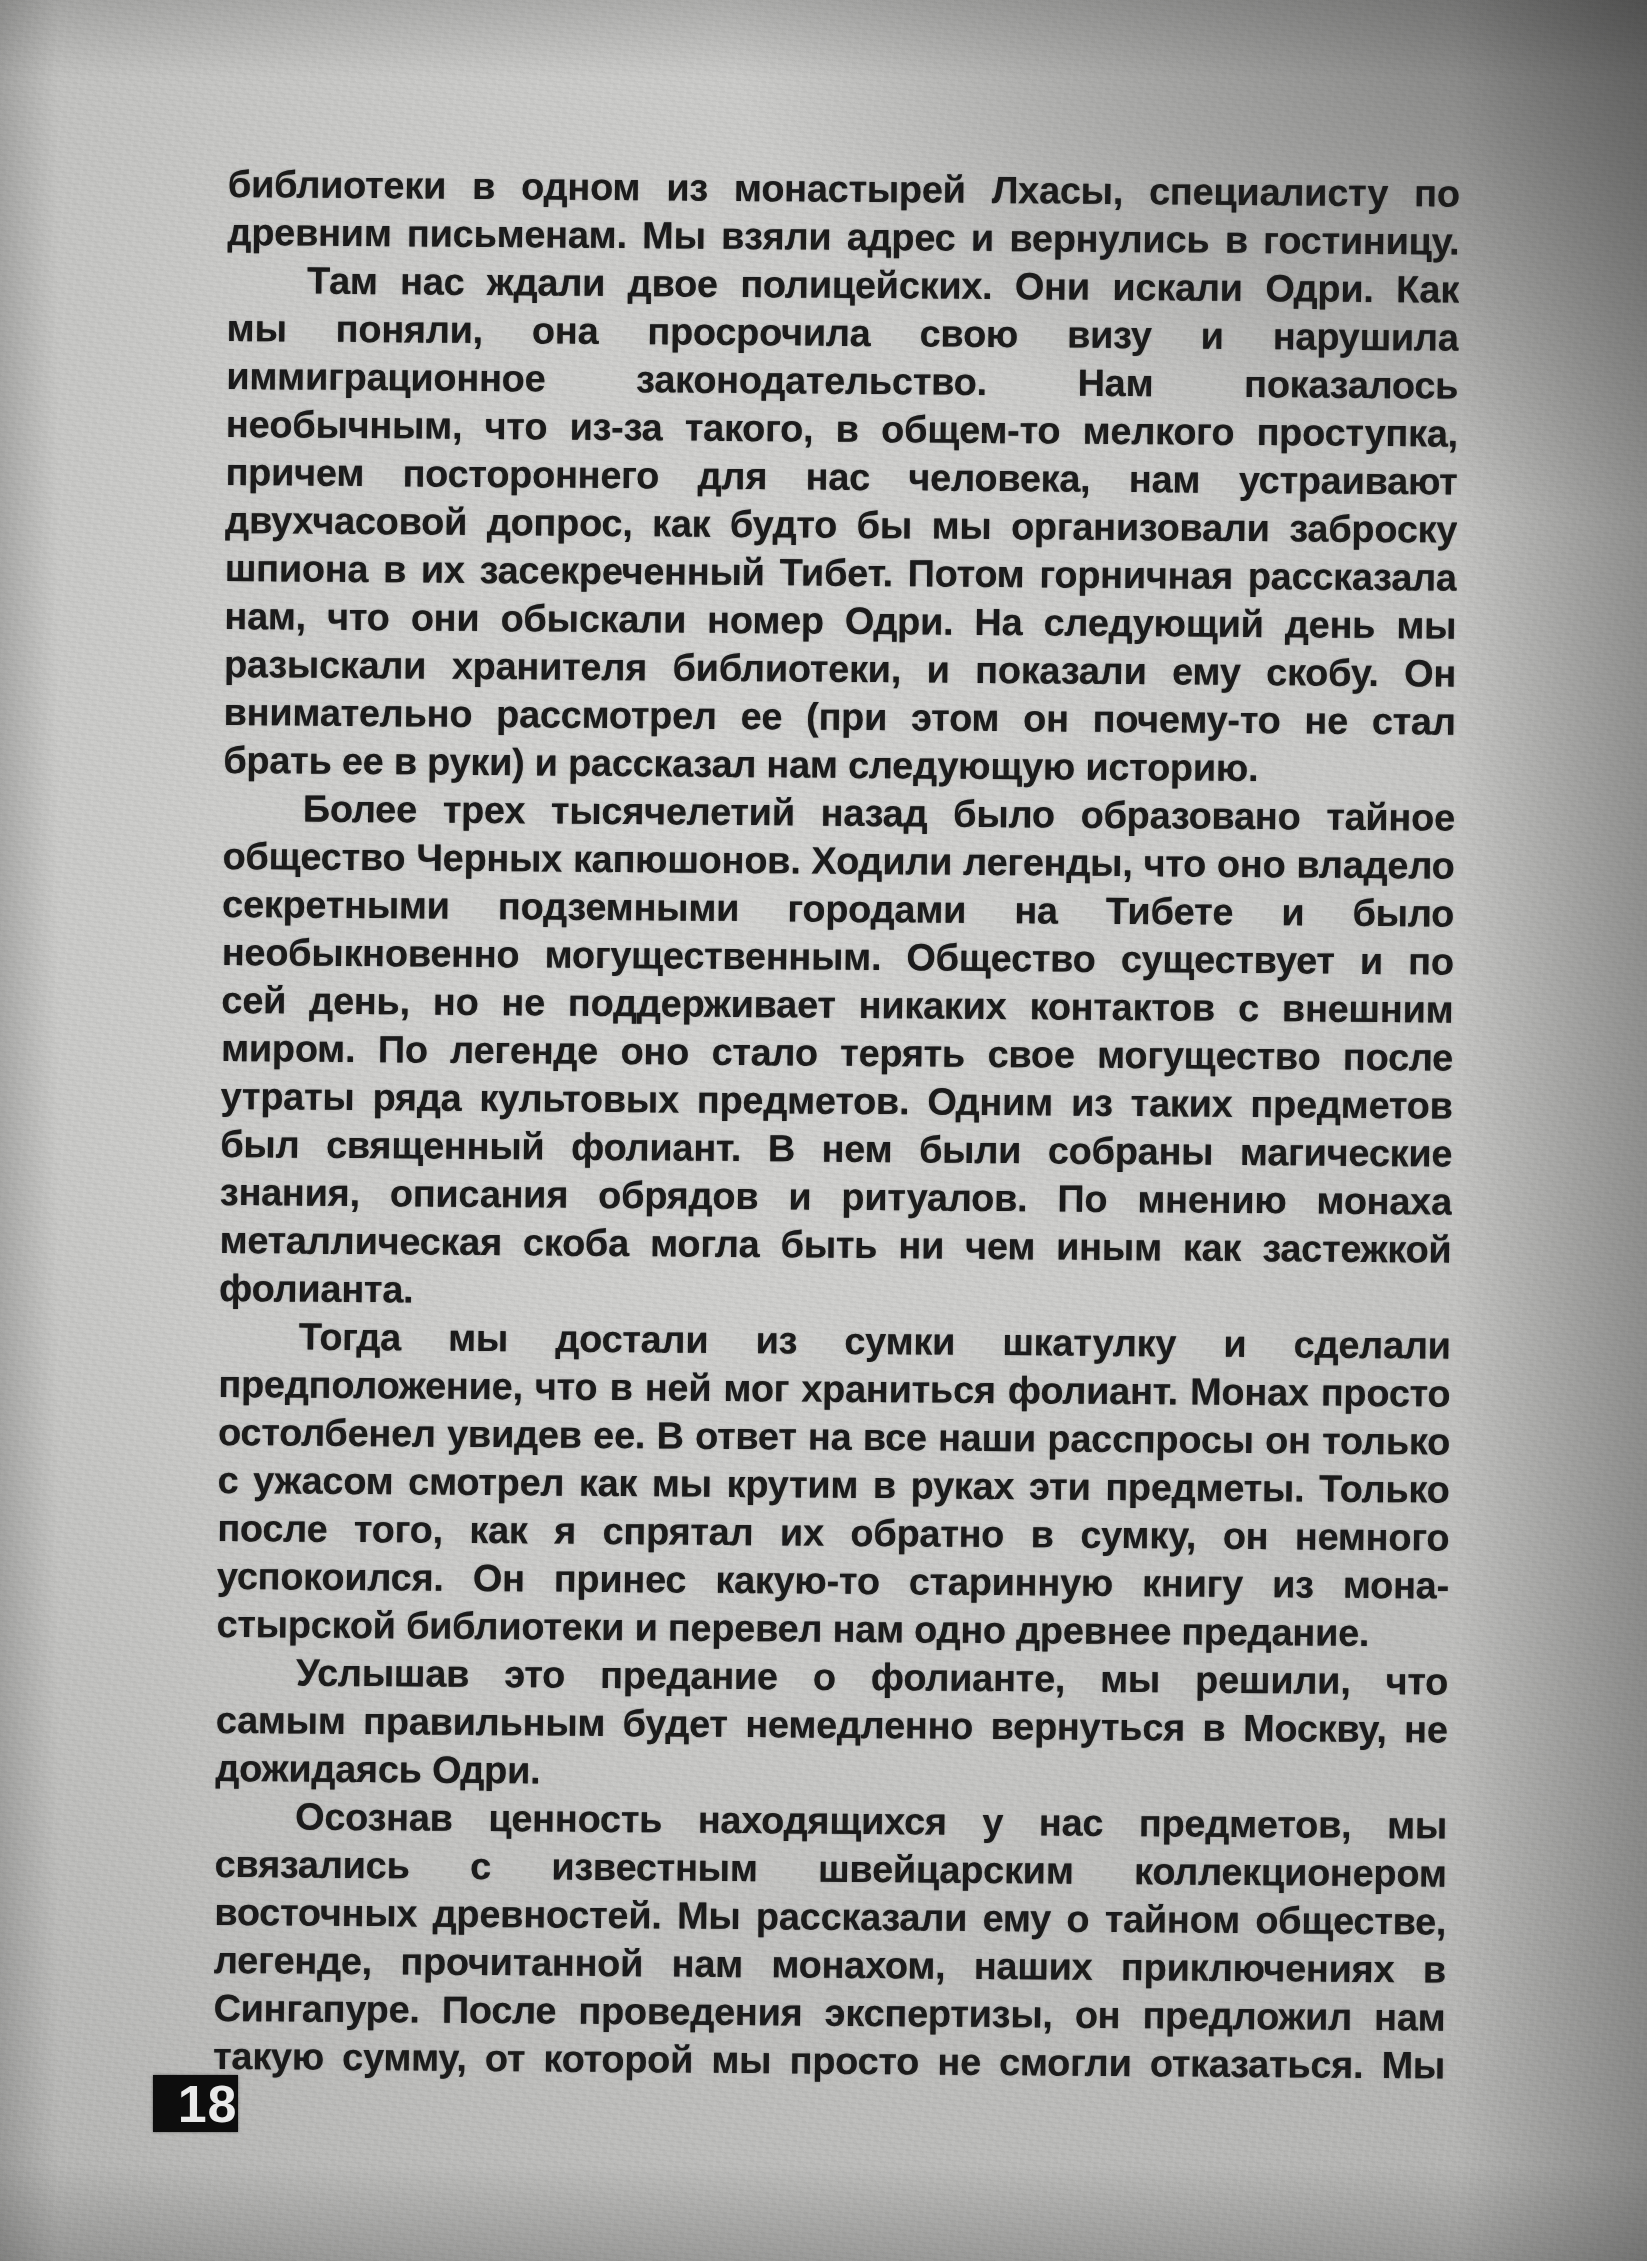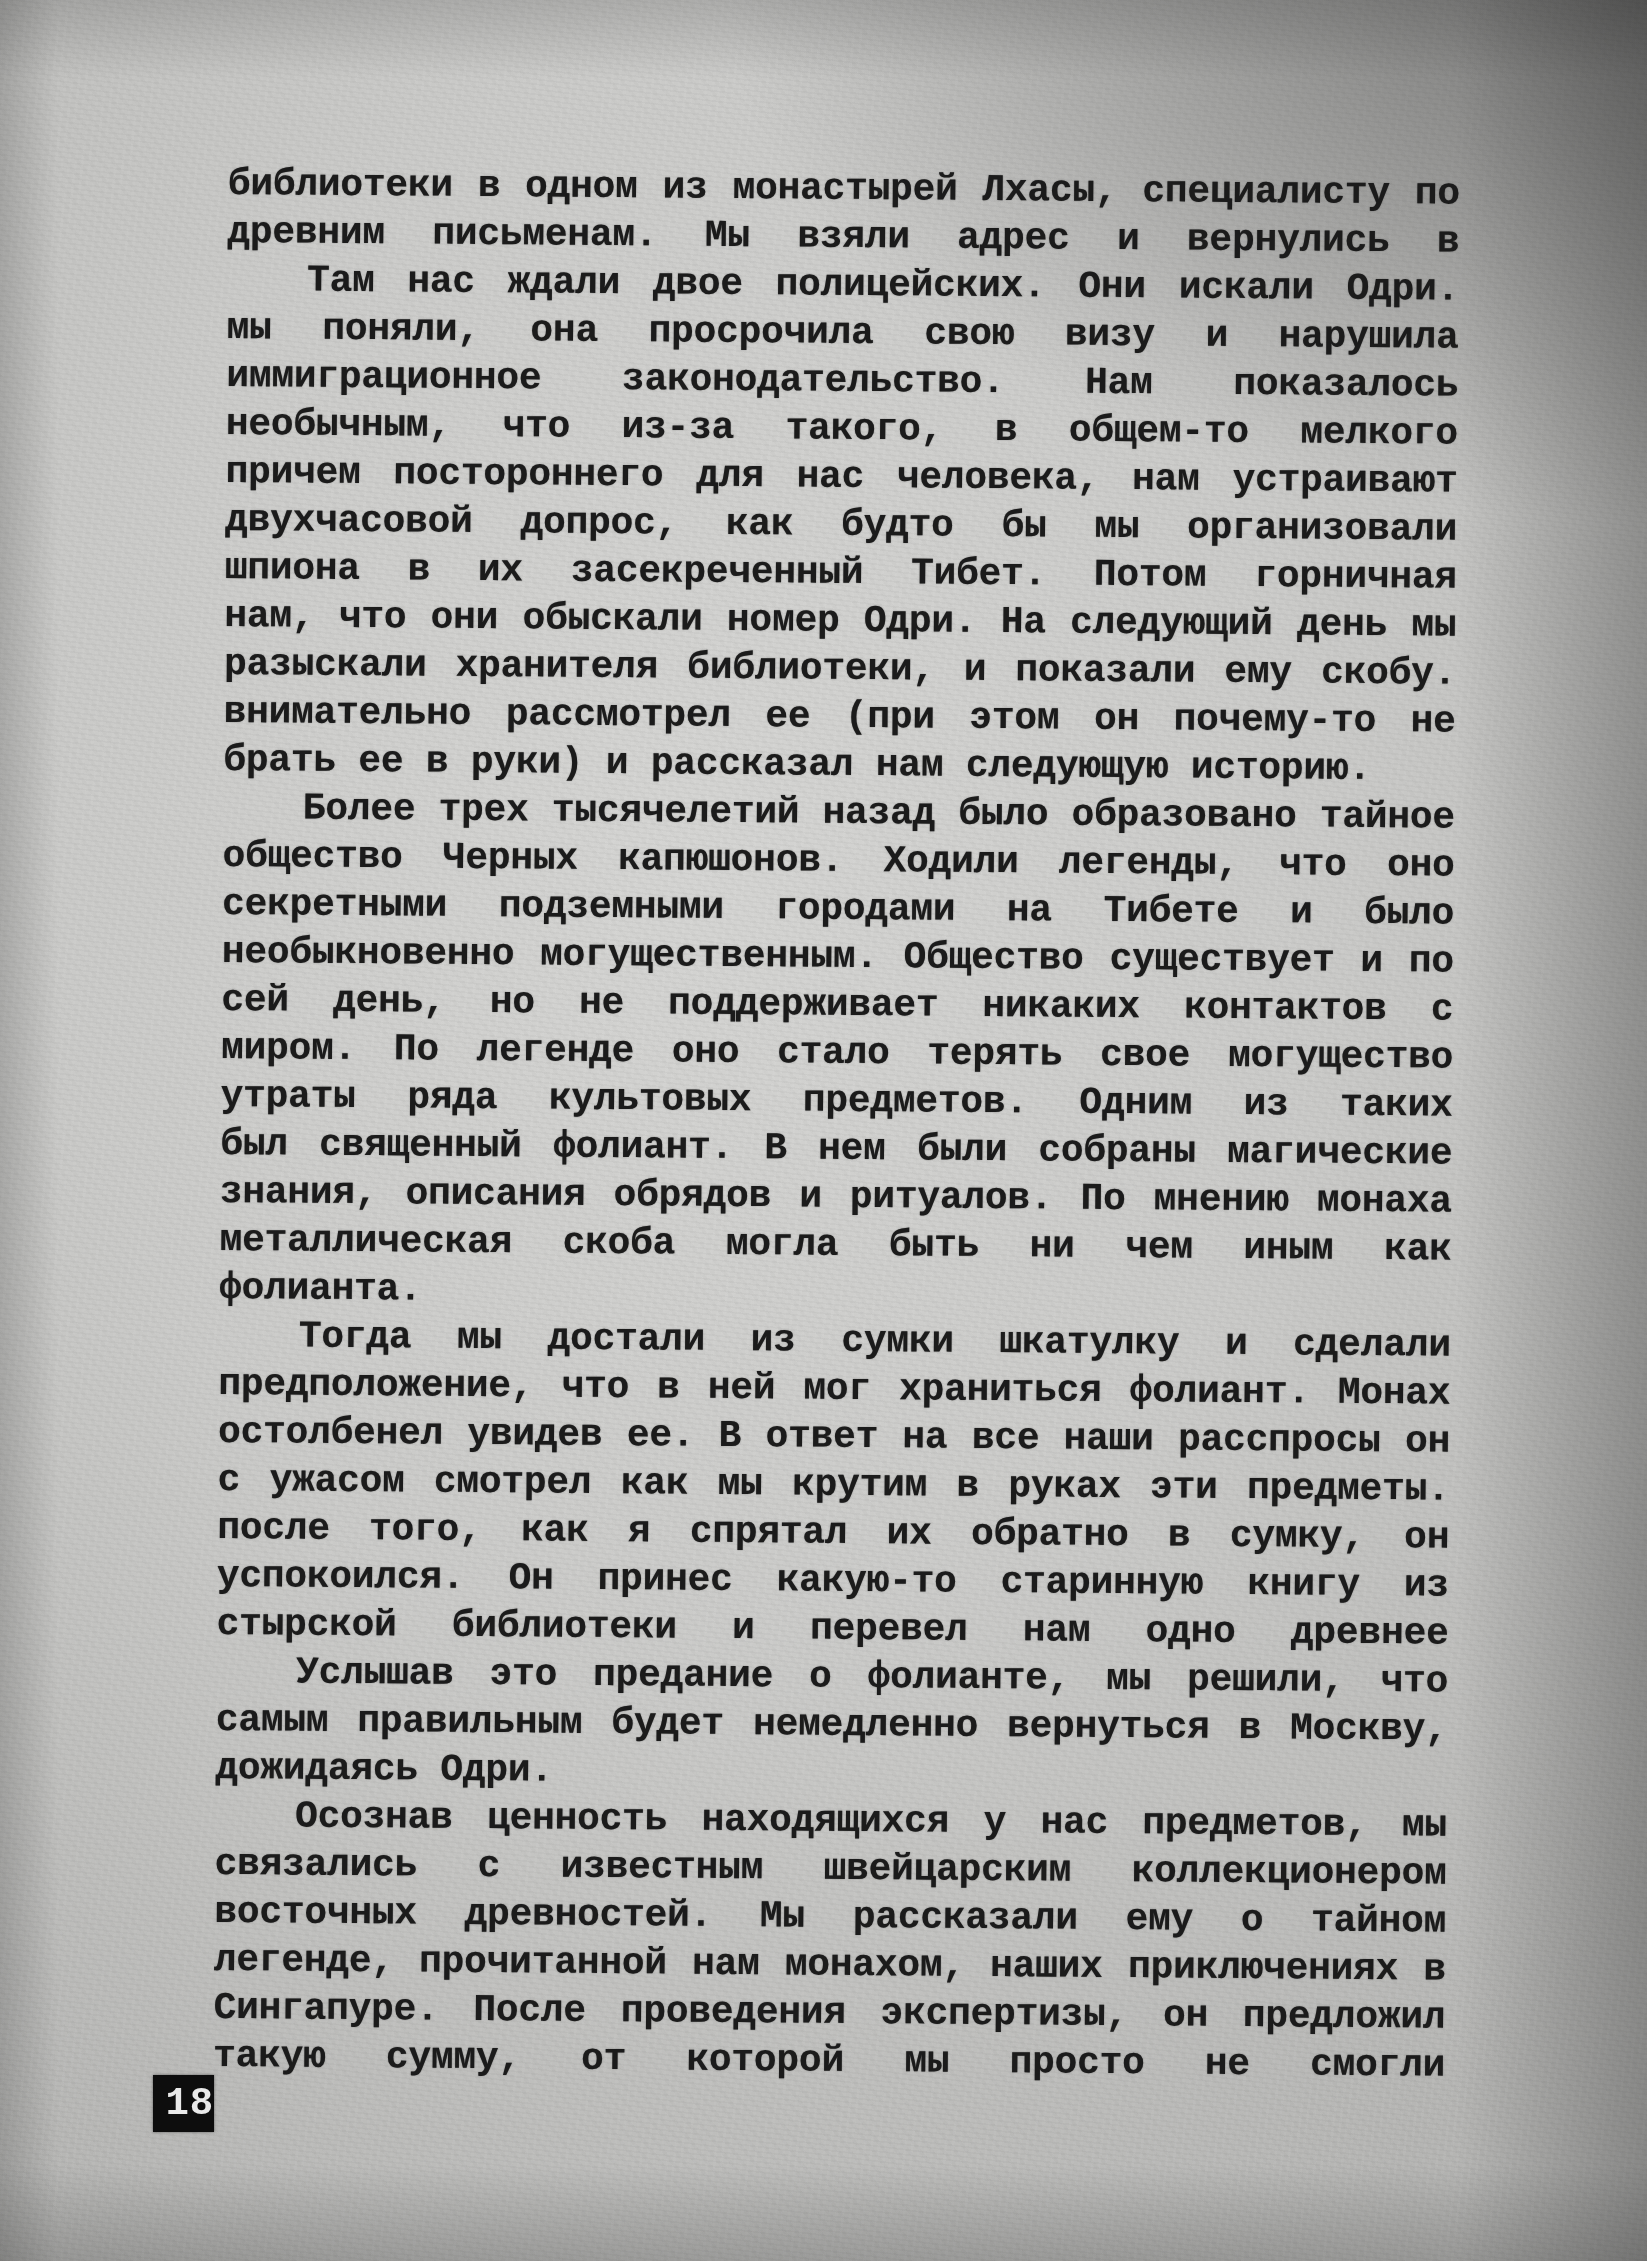--- a/index.html
+++ b/index.html
@@ -9,21 +9,20 @@
     width: 1648px; height: 2261px;
     position: relative; overflow: hidden;
     background: #c7c7c5;
     font-family: "Liberation Sans", sans-serif;
   }
   .page {
     position: absolute; inset: 0;
     background:
       radial-gradient(ellipse 1251px 1584px at 42% 38%,
         #d4d4d2 0%, #cacac8 50%, #b5b5b3 100%);
-    font-family: Liberation Mono, monospace;
   }
   .grain {
     position: absolute; inset: 0;
     background-image:
       repeating-linear-gradient(7deg,  rgba(0,0,0,0.028) 0 1.7px, rgba(0,0,0,0) 1.7px 5px),
       repeating-linear-gradient(97deg, rgba(255,255,255,0.035) 0 2.5px, rgba(0,0,0,0) 2.5px 6.7px),
       repeating-linear-gradient(52deg, rgba(0,0,0,0.015) 0 3.3px, rgba(0,0,0,0) 3.3px 9.2px);
   }
   .shade { position: absolute; pointer-events: none; }
   .shade-topright {
@@ -69,23 +68,24 @@
   }
   .line { white-space: normal; } 
   .line.last { text-align-last: left; }
   .line.indent { padding-left: 80px; }
   .page-number {
     position: absolute;
     left: 153px; top: 2075px;
     width: 61px; height: 57px;
     background: var(--badge-bg, #0d0d0d);
     color: var(--badge-text, #e9e9e9);
-    display: flex; align-items: center; justify-content: flex-end;
-    font-weight: bold; font-size: 39px; letter-spacing: 0.8px;
+    display: flex; align-items: center; justify-content: center;
+    font-weight: bold; font-size: 52px; letter-spacing: 0.8px;
     box-shadow: 0 0 2.5px rgba(0,0,0,0.5);
+    padding-left: 24px;
   }
 </style>
 </head>
 <body>
 
 <div class="page">
   <div class="grain"></div>
   <div class="shade shade-top"></div>
   <div class="shade shade-topright"></div>
   <div class="shade shade-right"></div>

